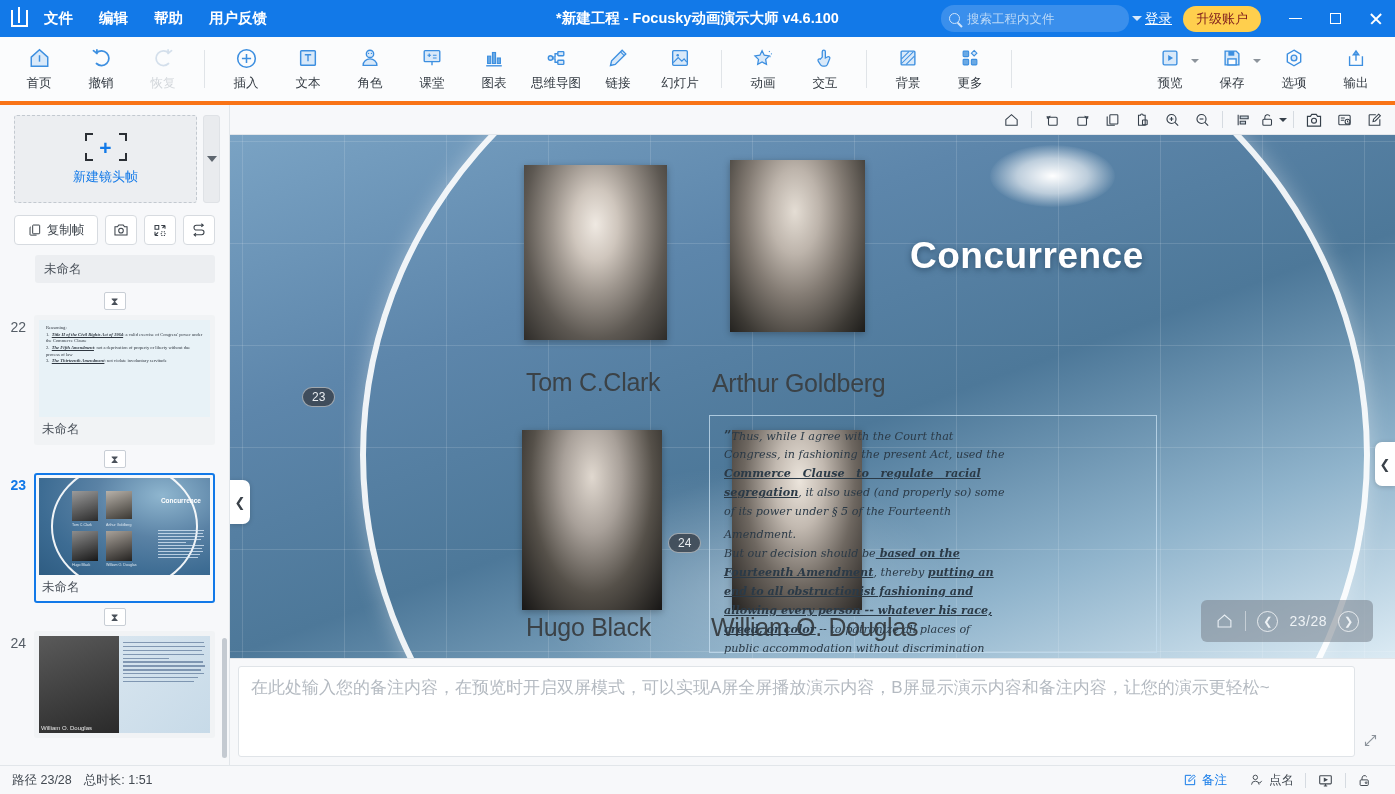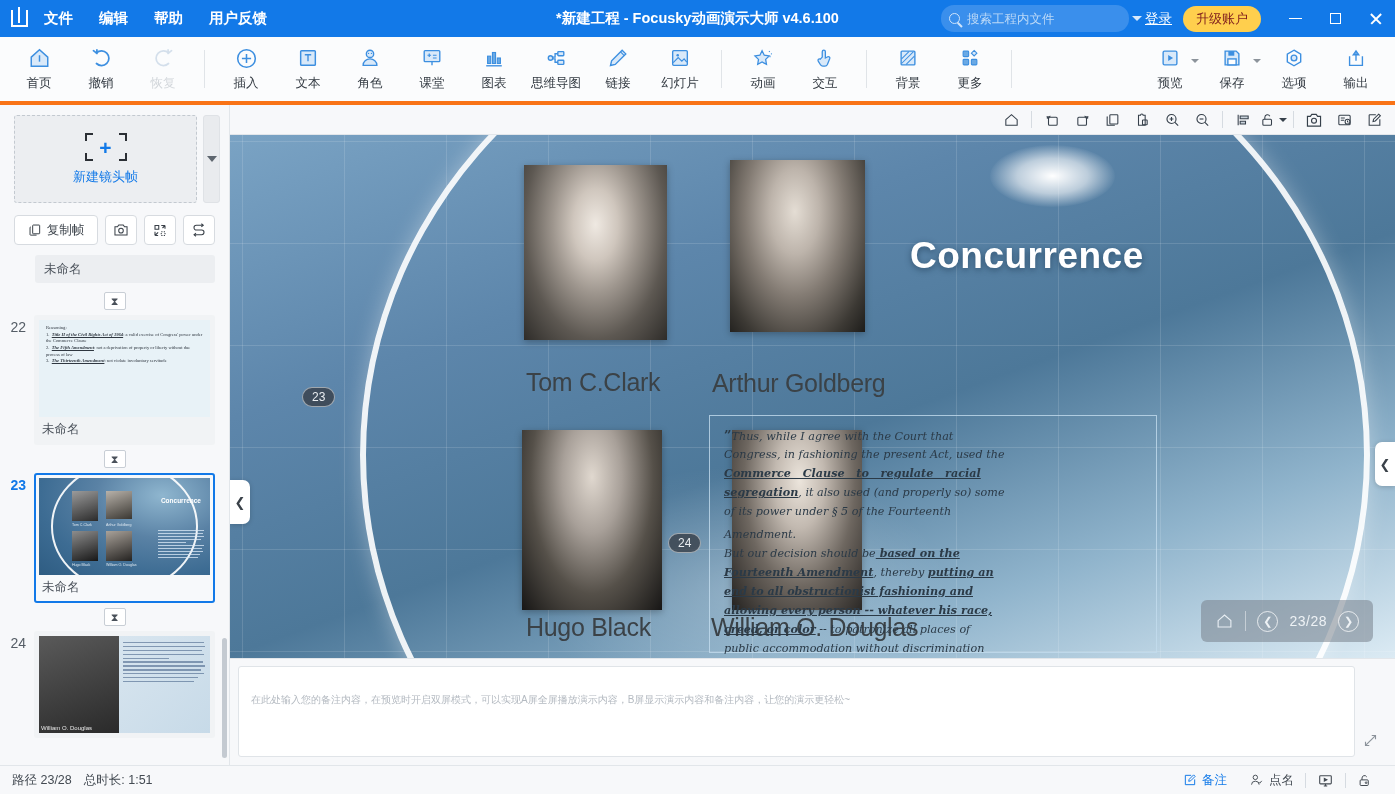--- a/index.html
+++ b/index.html
@@ -318,21 +318,21 @@
   }
   .np-text { font-size: 14px; letter-spacing: .5px; }
 
   
   .notesbar {
     height: 107px; background: #f7f8fa; border-top: 1px solid #e2e6ea;
     padding: 7px 10px 8px 8px; display: flex; align-items: stretch;
   }
   .notes-field {
     flex: 1; background: #fff; border: 1px solid #e0e4e8; border-radius: 3px;
-    padding: 26px 12px; font-size: 10px; color: #b4bac1; position: relative;
+    padding: 9px 12px; font-size: 17px; color: #b4bac1; position: relative;
   }
   .notes-expand {
     width: 30px; display: flex; align-items: flex-end; justify-content: center;
     padding-bottom: 9px;
   }
 
   
   .statusbar {
     height: 29px; background: #f7f8fa; border-top: 1px solid #e2e6ea;
     display: flex; align-items: center; padding: 0 12px;

